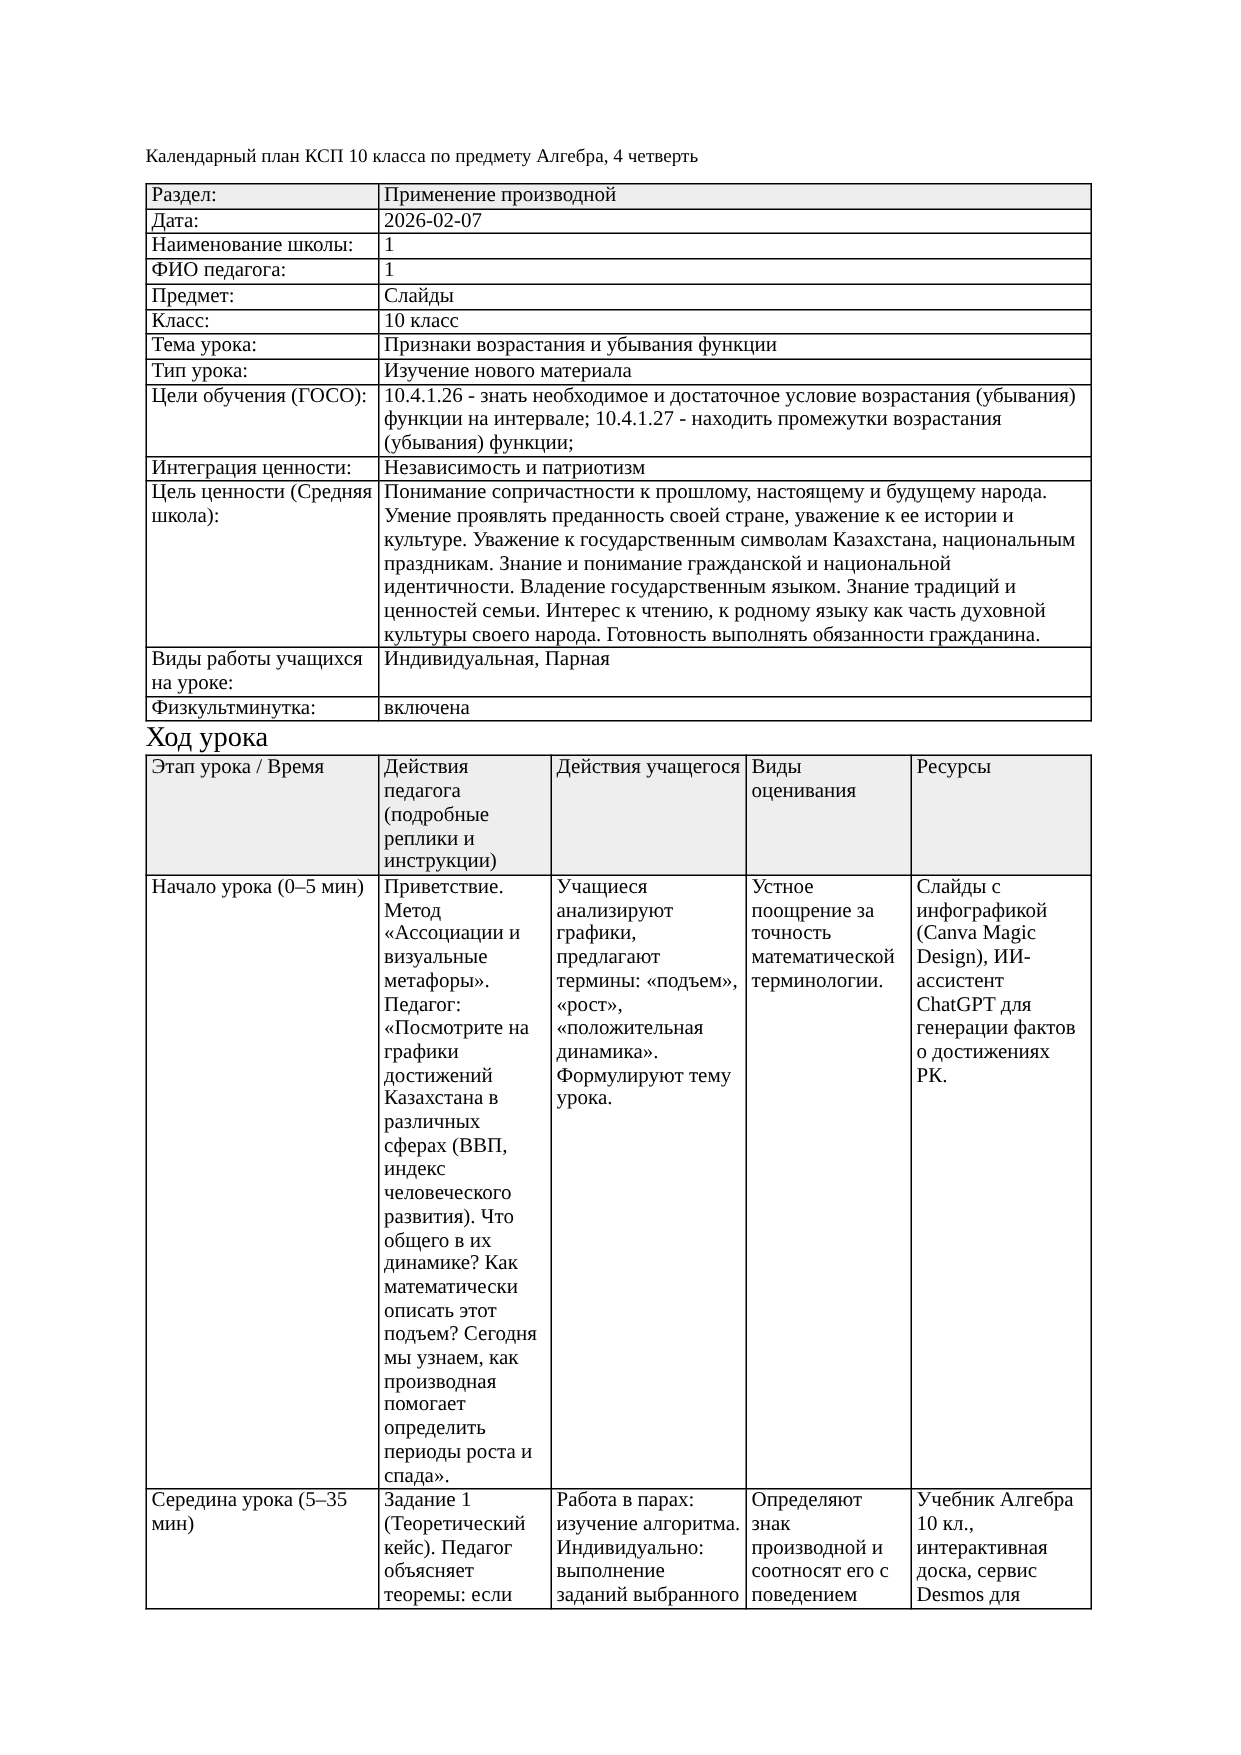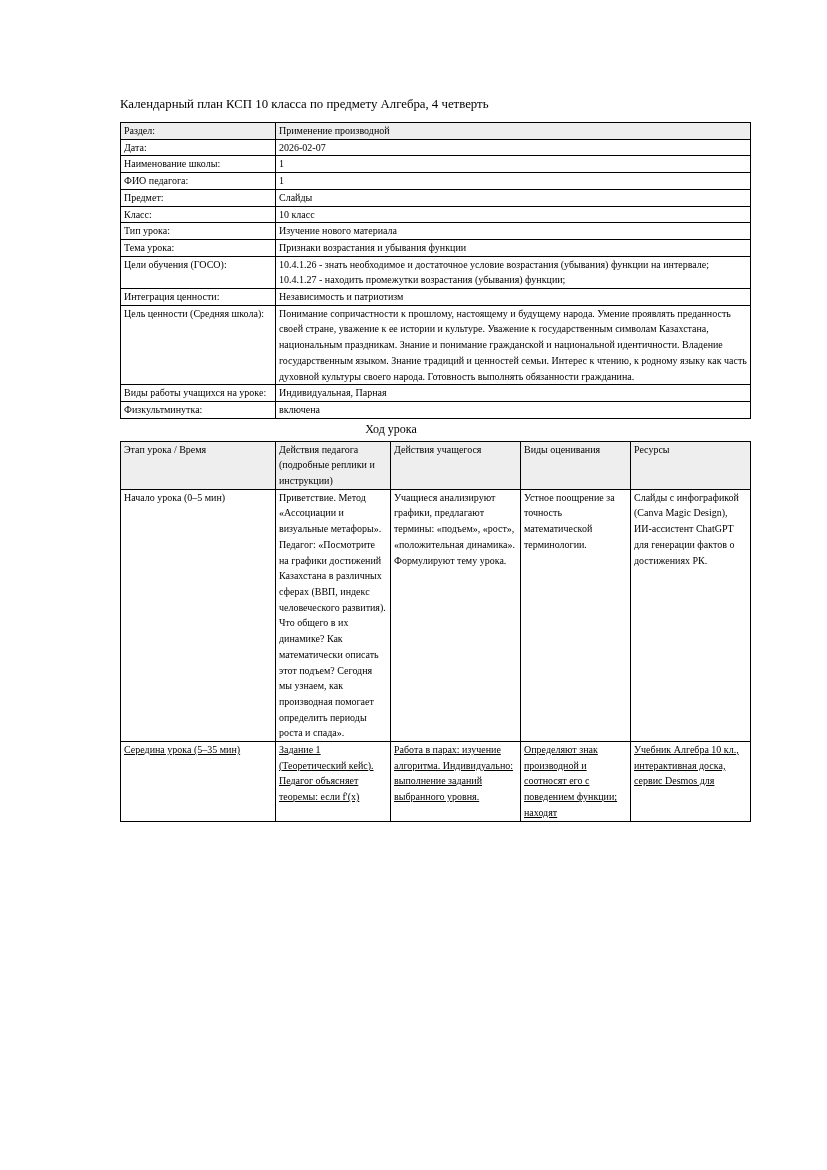--- a/index.html
+++ b/index.html
@@ -7,50 +7,48 @@
     width: 827px; height: 1170px;
     background: #ffffff;
     overflow: hidden;
     font-family: "Liberation Serif", "DejaVu Serif", serif;
     color: #000;
   }
   .page {
     position: absolute;
     left: 97px; top: 96px;
     width: 542px;
-    margin-left: 23px;
   }
   .title {
     font-size: 12.8px;
     line-height: 16px;
     margin-bottom: 10px;
     white-space: nowrap;
   }
   table {
     border-collapse: collapse;
     table-layout: fixed;
     width: 630px;
     border: 1.5px solid #000;
   }
   td {
     border: 1px solid #000;
-    font-size: 10px;
+    font-size: 14px;
     line-height: 15.7px;
     padding: 0 3px;
     vertical-align: top;
     overflow: hidden;
   }
   tr.shaded td { background: #eeeeee; }
   .section-heading {
-    font-size: 12px;
+    font-size: 19px;
     line-height: 15px;
     margin: 3px 0 4px 0;
-    text-align: center;
   }
-  .clip { max-height: 79px; overflow: hidden; text-decoration: underline; }
+  .clip { max-height: 79px; overflow: hidden; }
 </style>
 </head>
 <body>
 
 <div class="page">
 
   <div class="title">Календарный план КСП 10 класса по предмету Алгебра, 4 четверть</div>
 
   <table class="info">
     <colgroup>
@@ -76,26 +74,26 @@
       </tr>
       <tr>
         <td>Предмет:</td>
         <td>Слайды</td>
       </tr>
       <tr>
         <td>Класс:</td>
         <td>10 класс</td>
       </tr>
       <tr>
+        <td>Тема урока:</td>
+        <td>Признаки возрастания и убывания функции</td>
+      </tr>
+      <tr>
         <td>Тип урока:</td>
         <td>Изучение нового материала</td>
-      </tr>
-      <tr>
-        <td>Тема урока:</td>
-        <td>Признаки возрастания и убывания функции</td>
       </tr>
       <tr>
         <td>Цели обучения (ГОСО):</td>
         <td>10.4.1.26 - знать необходимое и достаточное условие возрастания (убывания) функции на интервале; 10.4.1.27 - находить промежутки возрастания (убывания) функции;</td>
       </tr>
       <tr>
         <td>Интеграция ценности:</td>
         <td>Независимость и патриотизм</td>
       </tr>
       <tr>

